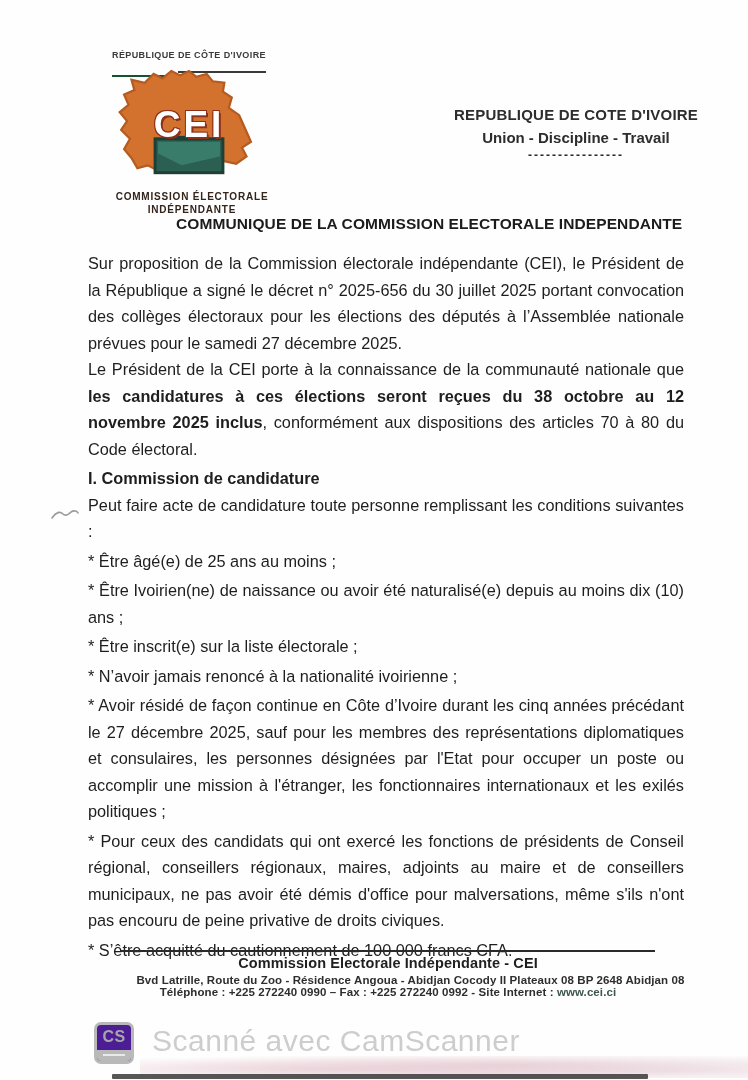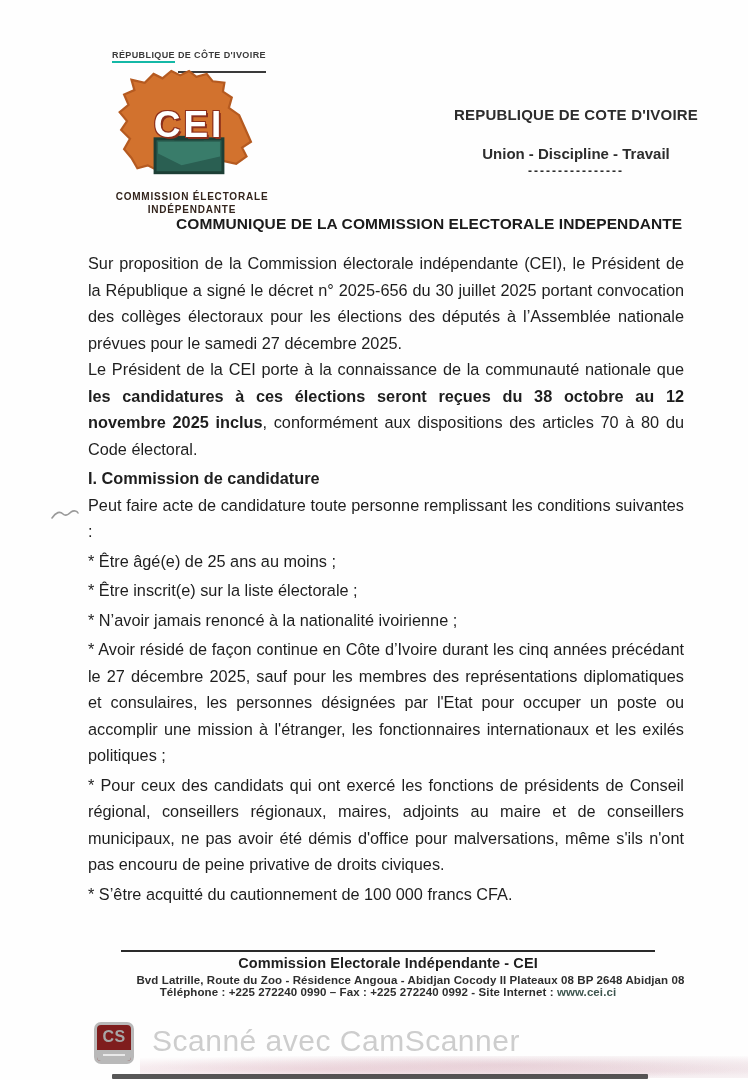--- a/index.html
+++ b/index.html
@@ -7,36 +7,36 @@
     position:relative;width:748px;height:1080px;margin:0 auto;
     background:#fefefe;overflow:hidden;
     font-family:"Liberation Sans",sans-serif;color:#1e1e1e;
   }
   
   .logo-block{position:absolute;left:112px;top:50px;width:160px;}
   .logo-country{
     font-size:9px;font-weight:bold;letter-spacing:.4px;color:#3a3a3a;
     white-space:nowrap;
   }
-  .logo-country .u-red{border-bottom:2px solid #14b8a6;padding-bottom:1px;}
+  .logo-country .u-red{border-bottom:2px solid #14532d;padding-bottom:15px;}
   .logo-country .u-dark{border-bottom:2px solid #3a3a3a;padding-bottom:11px;}
   .logo-map-wrap{position:relative;width:150px;height:118px;margin-top:8px;margin-left:2px;}
   .logo-cei{
     position:absolute;left:50%;top:36px;transform:translateX(-50%);
     font-size:37px;font-weight:bold;color:#fff;letter-spacing:3px;
     text-shadow:2px 2px 0 #8c2f1b,-1px -1px 0 #8c2f1b,1px -1px 0 #8c2f1b,-1px 1px 0 #8c2f1b;
   }
   .logo-org{
     margin-top:4px;text-align:center;font-size:10px;font-weight:bold;
     letter-spacing:.8px;color:#33241c;line-height:1.3;width:160px;
   }
   
   .hdr-right{position:absolute;left:428px;top:106px;width:296px;text-align:center;color:#2d2d2d;}
   .hdr-right .l1{font-size:15px;font-weight:bold;letter-spacing:.2px;}
-  .hdr-right .l2{font-size:15px;font-weight:bold;margin-top:22px;}
+  .hdr-right .l2{font-size:15px;font-weight:bold;margin-top:6px;}
   .hdr-right .dashes{font-size:12px;font-weight:bold;letter-spacing:2px;margin-top:2px;color:#2d2d2d;}
   
   .doc-title{
     position:absolute;left:176px;top:215px;width:560px;
     font-size:15.5px;font-weight:bold;color:#1b1b1b;letter-spacing:.1px;
   }
   
   .body-text{
     position:absolute;left:88px;top:250px;width:596px;
     font-size:16.3px;line-height:26.5px;text-align:justify;
@@ -50,21 +50,21 @@
   
   .footer{position:absolute;left:14px;top:950px;width:748px;text-align:center;color:#222;}
   .footer-rule{width:534px;height:0;border-top:2px solid #2a2a2a;margin:0 auto;}
   .footer-org{font-size:14.5px;font-weight:bold;margin-top:3px;letter-spacing:.1px;color:#1f1f1f;}
   .footer-addr{font-size:11.5px;font-weight:bold;margin-top:3px;color:#2e2e2e;letter-spacing:.1px;margin-left:45px;}
   .footer-contacts{font-size:11.5px;font-weight:bold;margin-top:0;color:#2e2e2e;letter-spacing:.1px;}
   .footer-site{color:#3d554e;}
   
   .cs-badge{
     position:absolute;left:94px;top:1022px;width:40px;height:42px;
-    border:3px solid #b9b9b9;border-radius:7px;background:#7f1d1d;
+    border:3px solid #b9b9b9;border-radius:7px;background:#4c1d95;
     box-sizing:border-box;overflow:hidden;
   }
   .cs-badge .cs-txt{
     display:block;text-align:center;font-size:16px;font-weight:bold;
     color:#a7a7a7;line-height:24px;letter-spacing:.5px;
   }
   .cs-badge .cs-bar{position:absolute;left:0;right:0;bottom:0;height:11px;background:#b9b9b9;}
   .cs-badge .cs-bar::after{
     content:"";position:absolute;left:6px;top:4px;width:22px;height:2px;background:#e9e9e9;
   }
@@ -118,20 +118,21 @@
   </div>
 
   <div class="doc-title">COMMUNIQUE DE LA COMMISSION ELECTORALE INDEPENDANTE</div>
 
   <div class="body-text">
     <p>Sur proposition de la Commission électorale indépendante (CEI), le Président de la République a signé le décret n° 2025-656 du 30 juillet 2025 portant convocation des collèges électoraux pour les élections des députés à l’Assemblée nationale prévues pour le samedi 27 décembre 2025.</p>
     <p><span>Le Président de la CEI porte à la connaissance de la communauté nationale que </span><span class="bold">les candidatures à ces élections seront reçues du 38 octobre au 12 novembre 2025 inclus</span><span>, conformément aux dispositions des articles 70 à 80 du Code électoral.</span></p>
     <p class="sec-heading">I. Commission de candidature</p>
     <p>Peut faire acte de candidature toute personne remplissant les conditions suivantes :</p>
     <p class="gap">* Être âgé(e) de 25 ans au moins ;</p>
+    <p class="gap">* Être Ivoirien(ne) de naissance ou avoir été naturalisé(e) depuis au moins dix (10) ans ;</p>
     <p class="gap">* Être inscrit(e) sur la liste électorale ;</p>
     <p class="gap">* N’avoir jamais renoncé à la nationalité ivoirienne ;</p>
     <p class="gap">* Avoir résidé de façon continue en Côte d’Ivoire durant les cinq années précédant le 27 décembre 2025, sauf pour les membres des représentations diplomatiques et consulaires, les personnes désignées par l'Etat pour occuper un poste ou accomplir une mission à l'étranger, les fonctionnaires internationaux et les exilés politiques ;</p>
     <p class="gap">* Pour ceux des candidats qui ont exercé les fonctions de présidents de Conseil régional, conseillers régionaux, maires, adjoints au maire et de conseillers municipaux, ne pas avoir été démis d'office pour malversations, même s'ils n'ont pas encouru de peine privative de droits civiques.</p>
     <p class="gap">* S’être acquitté du cautionnement de 100 000 francs CFA.</p>
   </div>
 
   <svg class="squiggle" width="30" height="16" viewBox="0 0 30 16">
     <path d="M2 12 C6 6 10 5 13 8 C15 10 18 9 21 6 C24 4 27 5 28 7" fill="none" stroke="#9a9a9a" stroke-width="1.6" stroke-linecap="round"></path>
   </svg>

